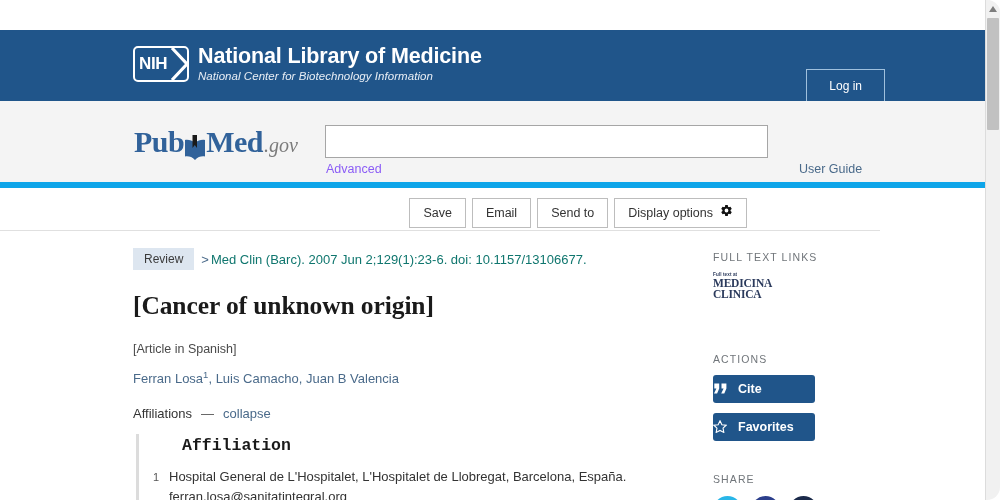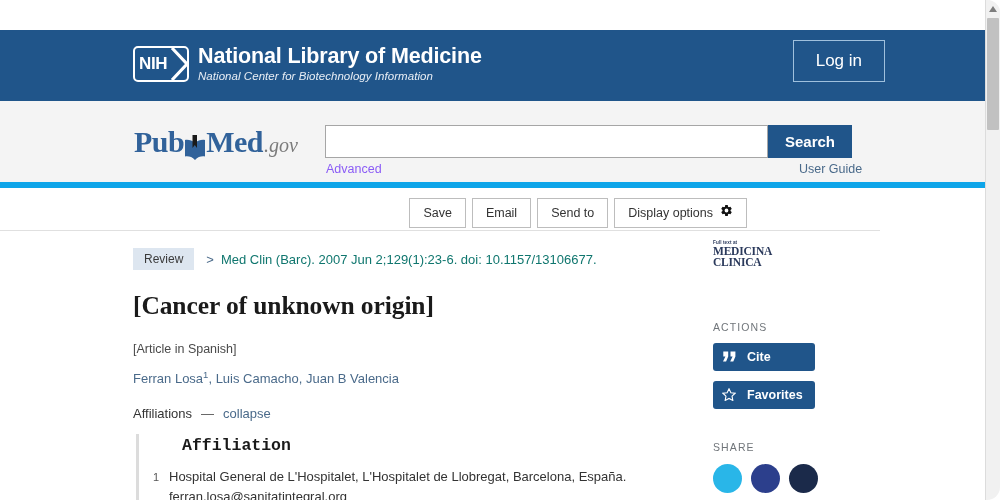--- a/index.html
+++ b/index.html
@@ -78,26 +78,26 @@
   }
   .nih-sub {
     color: #e8eef5;
     font-size: 11.5px;
     font-style: italic;
     letter-spacing: 0.05px;
     margin-top: 2px;
     white-space: nowrap;
   }
   .login-btn {
-    position: absolute; right: 100px; top: 10px;
+    position: absolute; right: 100px; top: 39px;
     padding: 8px 22px;
     border: 1px solid #9fc0dd;
     color: #fff;
     background: transparent;
-    font-size: 17px;
+    font-size: 12px;
     font-family: "Liberation Sans", sans-serif;
     cursor: pointer;
     line-height: 1.4;
   }
 
   
   .pm-bar {
     position: absolute; top: 101px; left: 0;
     width: 985px; height: 87px;
     background: #f4f4f4;
@@ -200,21 +200,20 @@
     width: 985px; height: 269px;
     background: #fff;
   }
   .article {
     position: absolute; left: 133px; top: 0;
     width: 555px;
   }
   .cite-row {
     display: flex; align-items: center;
     margin-top: 17px;
-    gap: 5px;
   }
   .badge-review {
     background: #dde6f0;
     color: #3a3a3a;
     font-size: 12px;
     padding: 3px 11px;
     line-height: 1.35;
     cursor: pointer;
   }
   .chev {
@@ -335,21 +334,20 @@
     width: 102px; height: 28px;
     background: #20558a;
     color: #fff;
     border: none;
     border-radius: 3px;
     margin-top: 10px;
     cursor: pointer;
     font-size: 12.5px;
     font-weight: 700;
     font-family: "Liberation Sans", sans-serif;
-    padding-left: 9px;
     gap: 11px;
   }
   .act-btn .act-ico {
     display: flex; align-items: center; justify-content: center;
     width: 14px;
   }
   .share-head { margin-top: 32px; }
   .share-row {
     display: flex; gap: 9px;
     margin-top: 11px;
@@ -405,21 +403,20 @@
           <path d="M8.5 0 L13 0 L13 13 L10.8 10 L8.5 13 Z" fill="#1a1a1a"></path>
         </svg>
       </span>
       <span class="pm-med">Med</span>
       <span class="pm-gov">.gov</span>
     </div>
 
     <div class="search-box">
       <input type="text" placeholder="" style="">
     </div>
-    <button class="search-btn">Search</button>
     <a class="advanced-link">Advanced</a>
     <a class="userguide-link">User Guide</a>
   </div>
 
   <div class="toolbar">
     <div class="toolbar-inner">
       <button class="tb-btn">
         <span>Save</span>
       </button>
       <button class="tb-btn">
@@ -470,20 +467,21 @@
           <span class="affil-num">1</span>
           <span class="affil-txt">
             <span>Hospital General de L'Hospitalet, L'Hospitalet de Llobregat, Barcelona, España.</span><br>
             <span>ferran.losa@sanitatintegral.org</span>
           </span>
         </div>
       </div>
     </div>
 
     <div class="sidebar">
+      <div class="side-head">FULL TEXT LINKS</div>
       <div class="ftl-logo">
         <div class="ftl-small">Full text at</div>
         <div class="ftl-big">MEDICINA</div>
         <div class="ftl-big">CLINICA</div>
       </div>
 
       <div class="side-head actions-head">ACTIONS</div>
 
       <button class="act-btn">
         <span class="act-ico">

